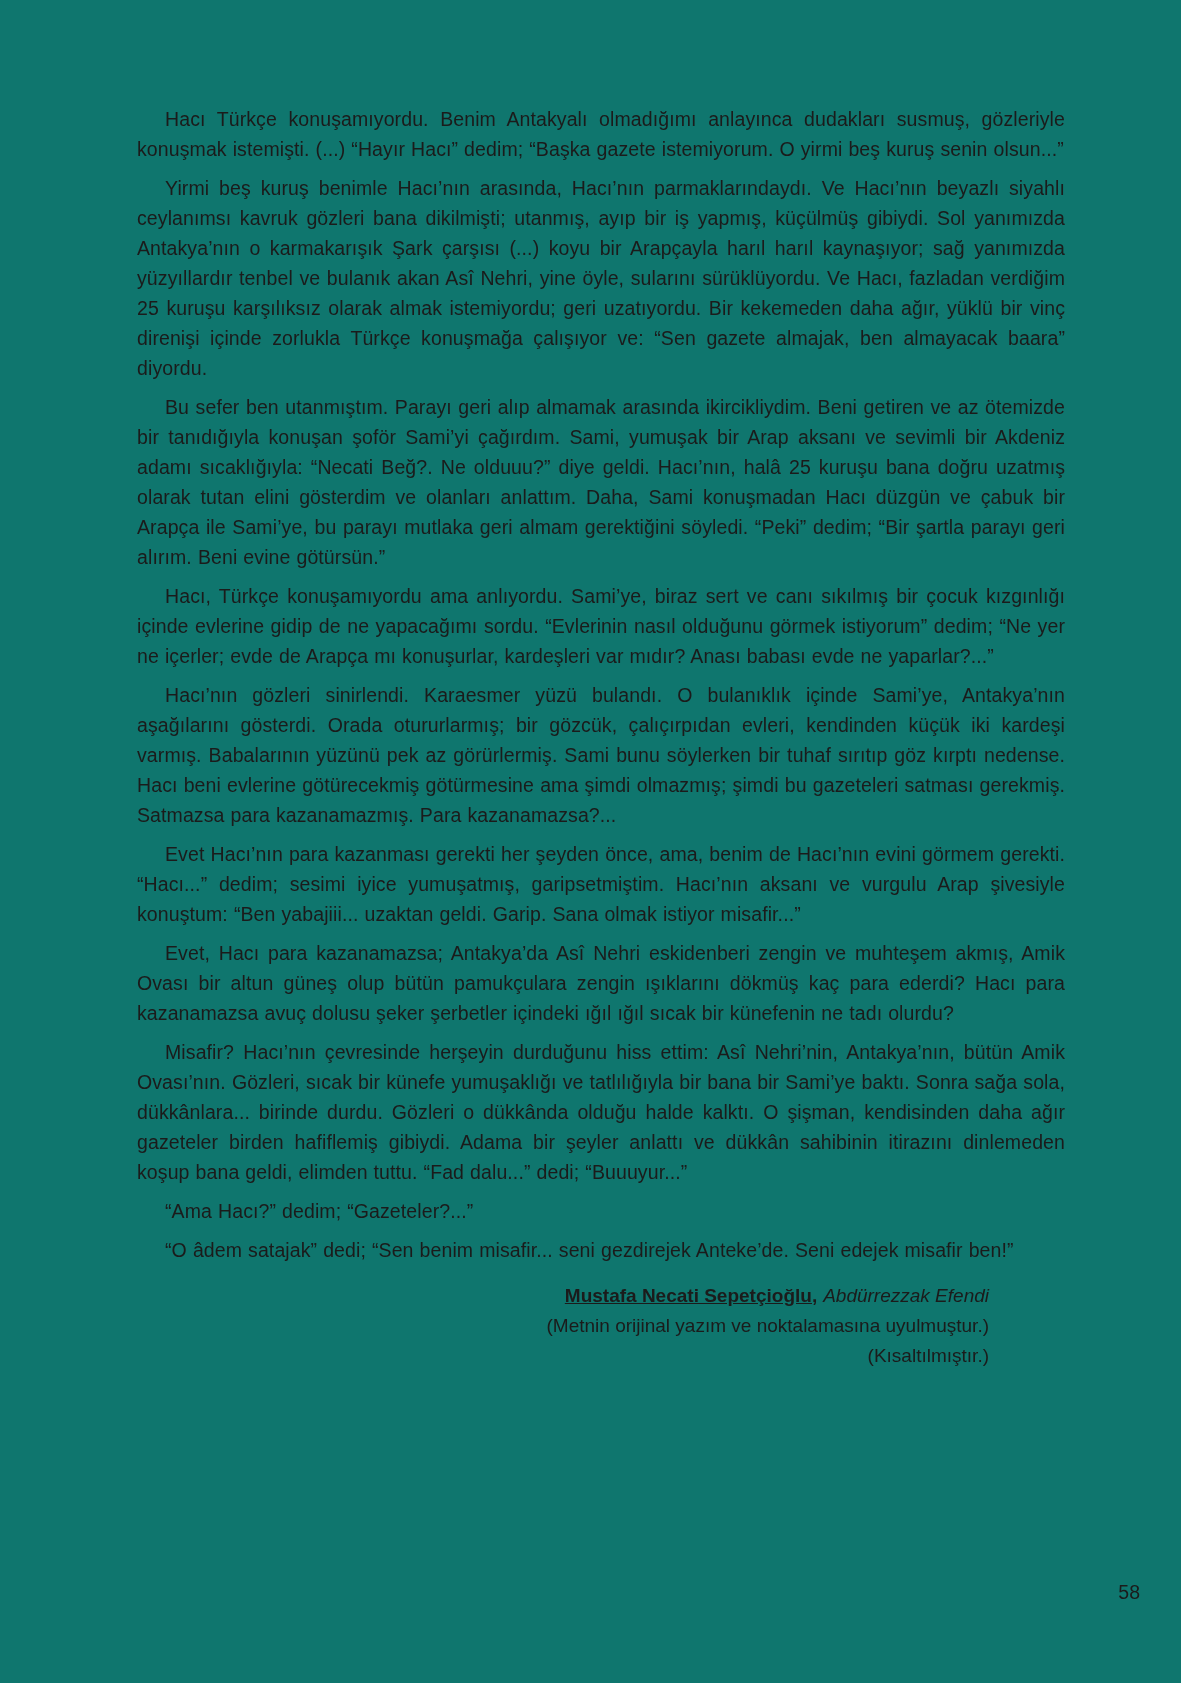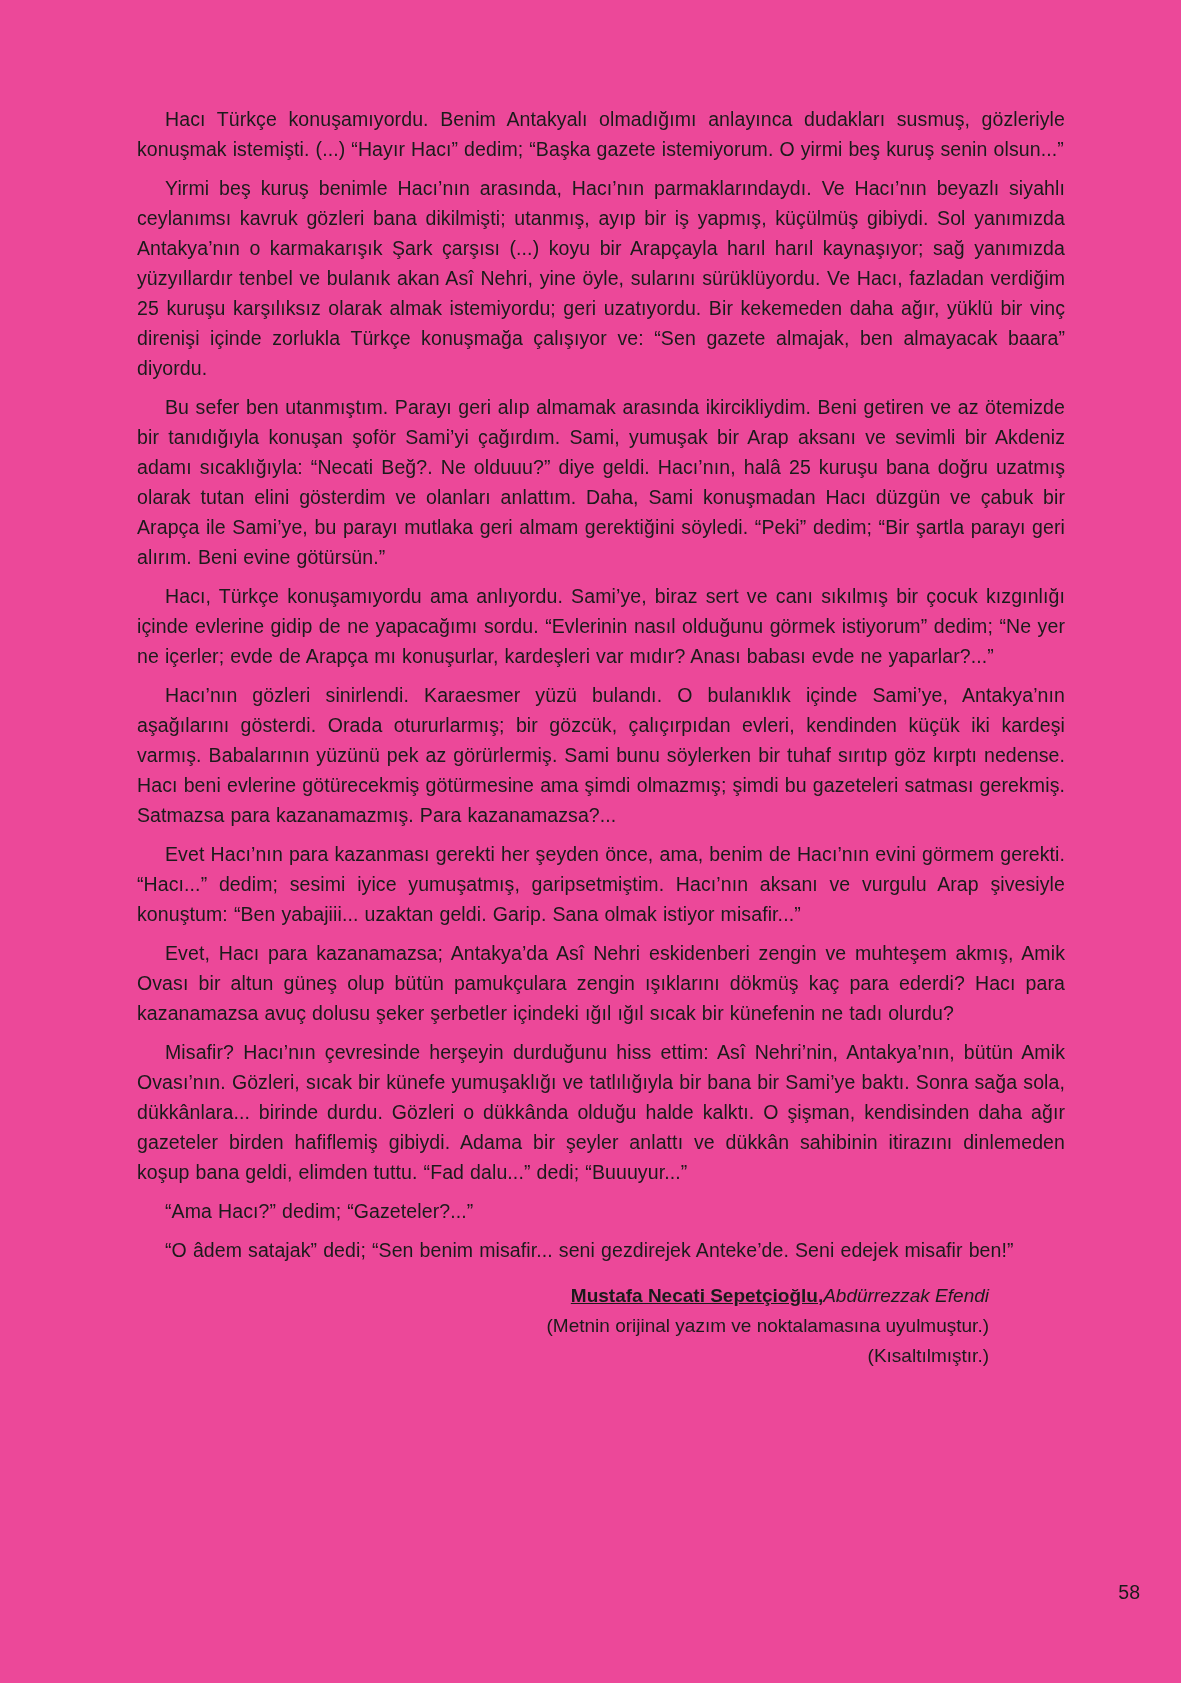--- a/index.html
+++ b/index.html
@@ -4,21 +4,21 @@
 <style>
   html, body {
     margin: 0;
     padding: 0;
     background: #ffffff;
   }
   .page {
     position: relative;
     width: 1181px;
     height: 1683px;
-    background: #ec4899;
+    background: #0f766e;
     font-family: "Liberation Sans", sans-serif;
     color: #1b1b1b;
     overflow: hidden;
     box-sizing: border-box;
   }
   .text-block {
     position: absolute;
     left: 137px;
     top: 104px;
     width: 928px;
@@ -41,20 +41,21 @@
   }
   .attribution p {
     margin: 0;
   }
   .author-name {
     font-weight: bold;
     text-decoration: underline;
   }
   .work-title {
     font-style: italic;
+    margin-left: 6px;
   }
   .page-number {
     position: absolute;
     left: 0;
     top: 1580px;
     width: 1140px;
     text-align: right;
     font-size: 19.5px;
     line-height: 24px;
     color: #1b1b1b;

